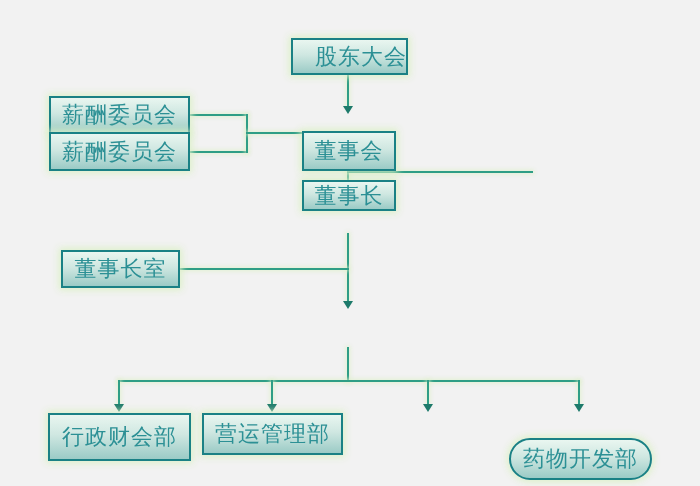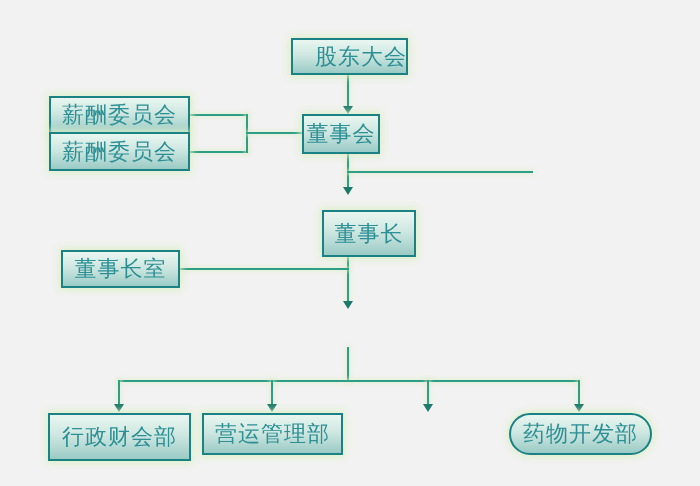--- a/index.html
+++ b/index.html
@@ -80,28 +80,28 @@
 
   <div class="line" style="left:578px; top:380px; width:2px; height:25px;"></div>
   <div class="arrowhead" style="left:574px; top:404px;"></div>
 
   <div class="node" style="left:291px; top:38px; width:117px; height:37px;padding-left:23px;">股东大会</div>
 
   <div class="node" style="left:49px; top:96px; width:141px; height:38px;">薪酬委员会</div>
 
   <div class="node" style="left:49px; top:132px; width:141px; height:39px;">薪酬委员会</div>
 
-  <div class="node" style="left:302px; top:114px; width:78px; height:40px;">董事会</div>
+  <div class="node" style="left:302px; top:131px; width:94px; height:40px;">董事会</div>
 
 
-  <div class="node" style="left:302px; top:210px; width:94px; height:47px;margin-left:20px;">董事长</div>
+  <div class="node" style="left:302px; top:180px; width:94px; height:31px;">董事长</div>
 
   <div class="node" style="left:61px; top:250px; width:119px; height:38px;text-align:right;">董事长室</div>
 
 
   <div class="node" style="left:48px; top:413px; width:143px; height:48px;">行政财会部</div>
 
   <div class="node" style="left:202px; top:413px; width:141px; height:42px;">营运管理部</div>
 
 
-  <div class="node" style="left:509px; top:413px; width:143px; height:42px;border-radius:21px;">药物开发部</div>
+  <div class="node" style="left:509px; top:438px; width:143px; height:42px;border-radius:21px;">药物开发部</div>
 
 </div>
 
 </body></html>

